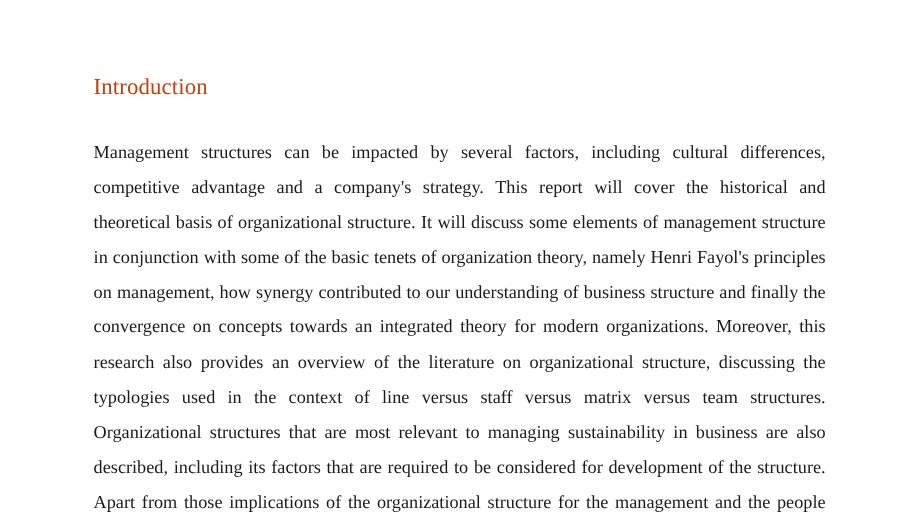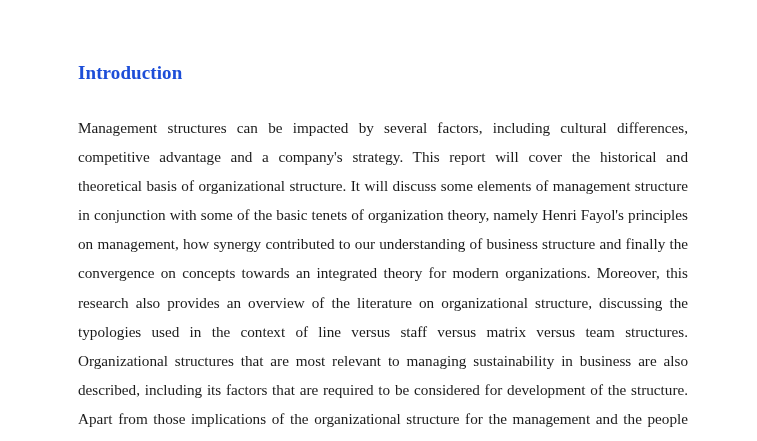--- a/index.html
+++ b/index.html
@@ -28,24 +28,24 @@
     top: 0;
     width: 610px;
   }
   .section-heading {
     margin: 0;
     padding: 0;
     position: absolute;
     top: 60px;
     left: 0;
     font-size: 19px;
-    font-weight: bold;
+    font-weight: normal;
     line-height: 26px;
     letter-spacing: 0.1px;
-    color: #1d4ed8;
+    color: #c2410c;
     white-space: nowrap;
   }
   .body-paragraph {
     position: absolute;
     top: 113px;
     left: 0;
     width: 610px;
     margin: 0;
     padding: 0;
     font-size: 15.2px;

